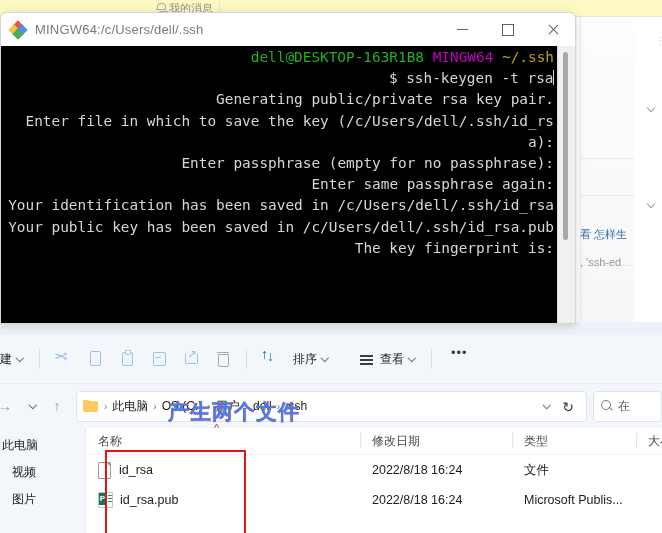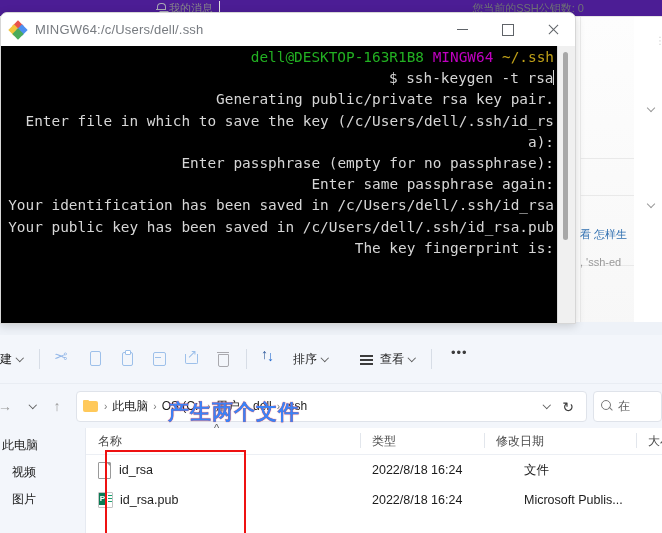--- a/index.html
+++ b/index.html
@@ -8,21 +8,21 @@
     overflow: hidden;
     background: #ffffff;
     font-family: "Liberation Sans", sans-serif;
   }
   #root { position: relative; width: 662px; height: 533px; overflow: hidden; }
 
   
   .browser-bg { position: absolute; inset: 0; background: #ffffff; }
   .browser-topbar {
     position: absolute; left: 0; top: 0; width: 662px; height: 16px;
-    background: #4c1d95; border-bottom: 1px solid #e6e6e6;
+    background: #fef9c3; border-bottom: 1px solid #e6e6e6;
     display: flex; align-items: center;
   }
   .topbar-seg {
     display: flex; align-items: center; height: 16px;
     font-size: 11px; color: #8a8a8a; padding: 0 6px; white-space: nowrap;
   }
   .topbar-seg.divider { border-right: 1px solid #e0e0e0; height: 14px; }
   .bell-icon { width: 9px; height: 10px; margin-right: 4px; position: relative; display:inline-block;}
   .bell-icon::before {
     content: ""; position: absolute; left: 1px; top: 0px;
@@ -242,21 +242,20 @@
 
   <div class="browser-bg">
 
     <div class="browser-topbar">
       <div style="width:150px;height:16px;"></div>
       <div class="topbar-seg divider">
         <span class="bell-icon"></span>
         <span>我的消息</span>
       </div>
     </div>
-    <div class="ssh-count">您当前的SSH公钥数: 0</div>
 
     <div class="bg-col-left"></div>
     <div class="bg-col-right"></div>
 
     <div class="bg-rule" style="left:580px; top:158px; width:54px;"></div>
     <div class="bg-rule" style="left:580px; top:195px; width:54px;"></div>
     <div class="bg-rule" style="left:580px; top:265px; width:54px;"></div>
 
     <div class="bg-chev" style="left:648px; top:104px;"></div>
     <div class="bg-chev" style="left:648px; top:200px;"></div>
@@ -399,25 +398,25 @@
         </div>
       </div>
 
       <div class="exp-list">
 
         <div class="list-header">
           <div class="hcell h-name">
             <span>名称</span>
             <span class="sort-caret">^</span>
           </div>
+          <div class="hcell h-date">
+            <span>修改日期</span>
+          </div>
           <div class="hcell h-type">
             <span>类型</span>
-          </div>
-          <div class="hcell h-date">
-            <span>修改日期</span>
           </div>
           <div class="hcell h-size">
             <span>大小</span>
           </div>
         </div>
 
         <div class="frow">
           <div class="fcell f-name">
             <span class="doc-icon"></span>
             <span>id_rsa</span>

